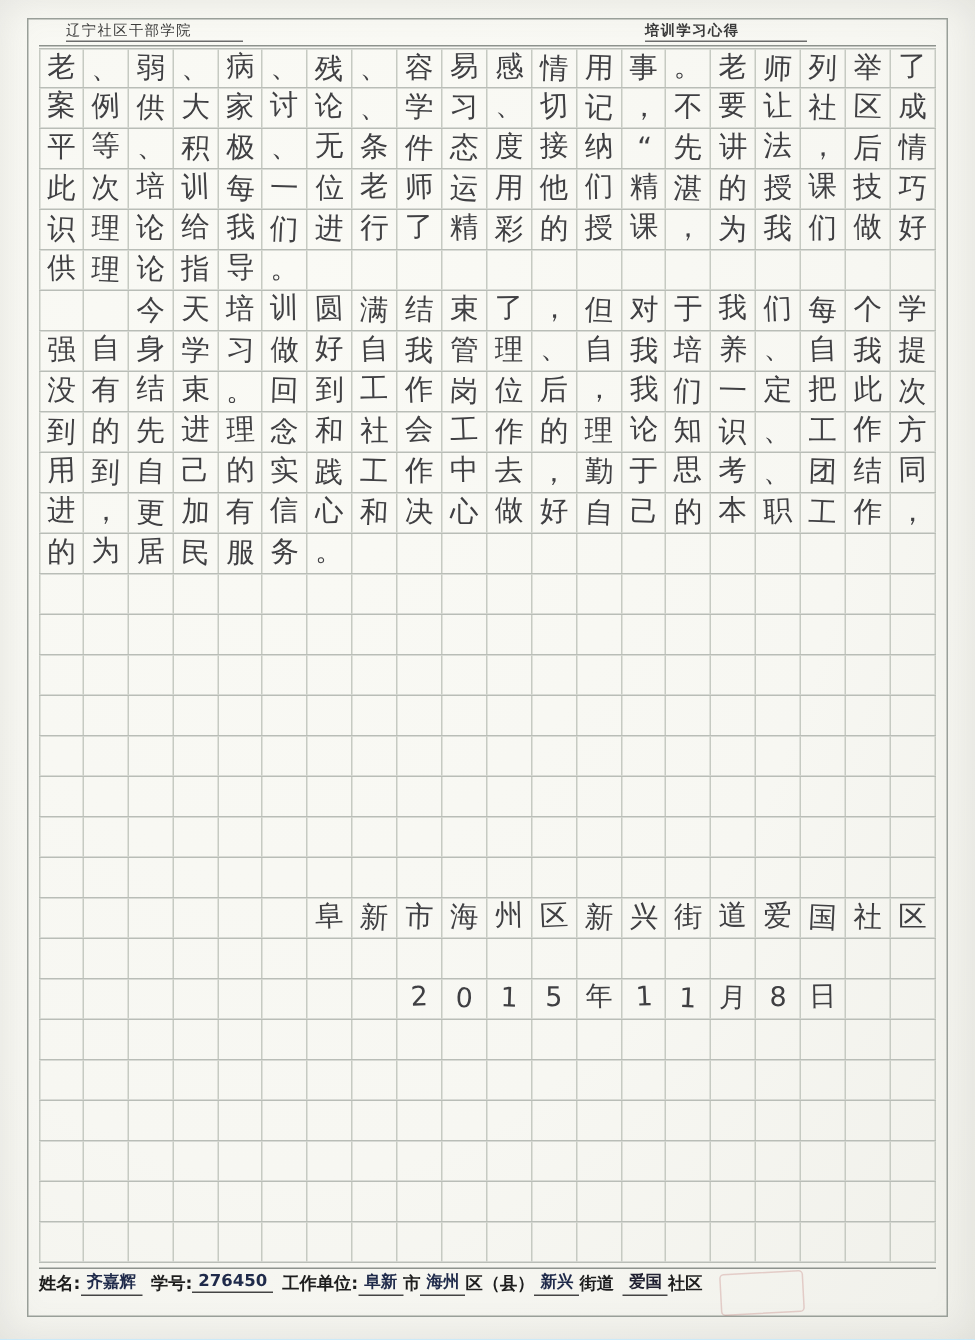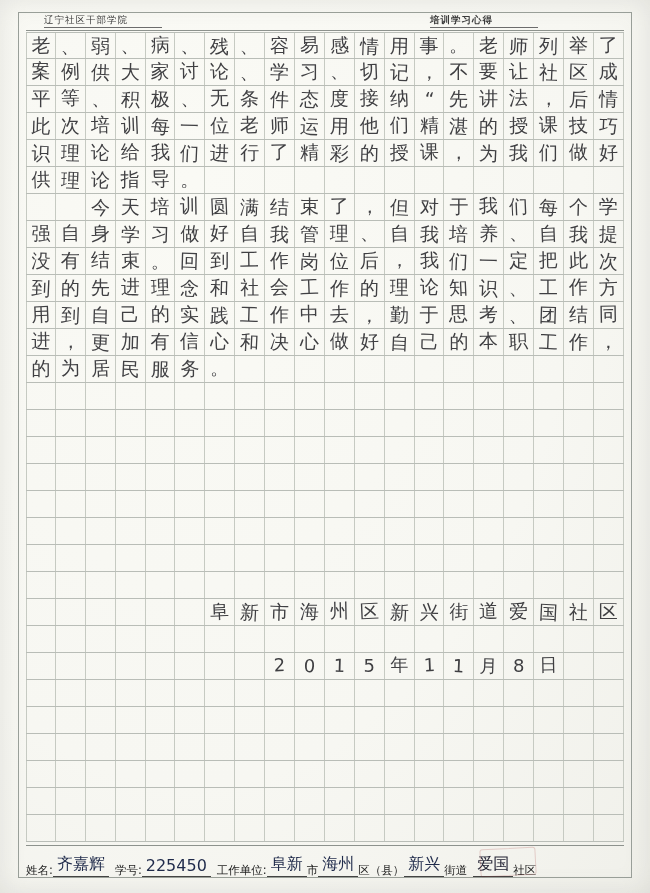--- a/index.html
+++ b/index.html
@@ -109,34 +109,35 @@
   
   #footer {
     position: absolute;
     left: 26px;
     top: 848px;
     width: 598px;
     height: 30px;
     font-size: 11px;
     color: #2b2b2b;
     display: flex;
-    align-items: flex-end;
+    align-items: flex-start;
     white-space: nowrap;
+    font-weight: bold;
   }
   #footer-rule {
     position: absolute;
     left: 26px;
     top: 845px;
     width: 598px;
     height: 1px;
     background: #8d928d;
   }
   .f-label { color: #1d1d1d; font-size: 11.5px; }
   .f-hand {
-    font-size: 16px;
+    font-size: 11px;
     color: #1f2a4a;
     padding: 0 2px;
     position: relative;
     top: -1px;
   }
   .f-hand.ink { color: #223; }
   .f-underline {
     border-bottom: 1px solid #444;
     padding: 0 4px 1px 4px;
     display: inline-block;
@@ -1349,21 +1350,21 @@
         <div class="cell"></div>
       </div>
     </div>
 
   <div id="footer-rule"></div>
   <div id="footer">
     <span class="f-label">姓名:</span>
     <span class="f-hand f-underline">齐嘉辉</span>
     <span class="f-gap"></span>
     <span class="f-label">学号:</span>
-    <span class="f-hand f-underline">225450</span>
+    <span class="f-hand f-underline">276450</span>
     <span class="f-gap"></span>
     <span class="f-label">工作单位:</span>
     <span class="f-hand f-underline">阜新</span>
     <span class="f-label">市</span>
     <span class="f-hand f-underline">海州</span>
     <span class="f-label">区</span>
     <span class="f-label">（县）</span>
     <span class="f-hand f-underline">新兴</span>
     <span class="f-label">街道</span>
     <span class="f-gap"></span>

